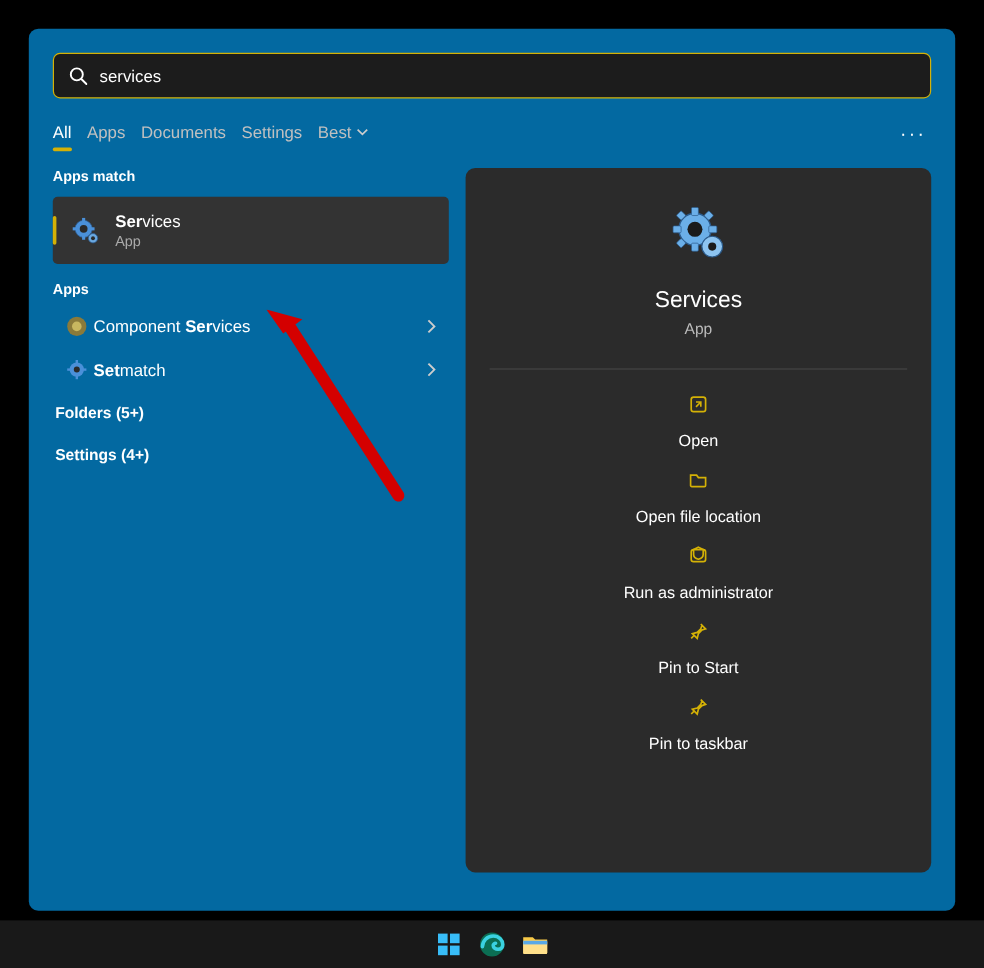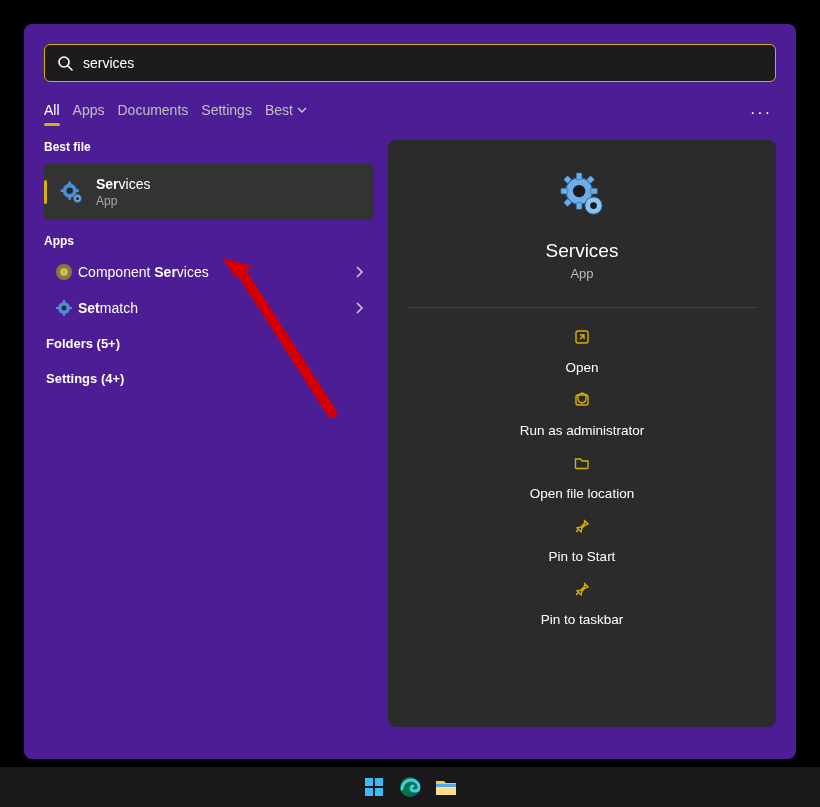--- a/index.html
+++ b/index.html
@@ -12,21 +12,21 @@
       color: #fff;
       overflow: hidden;
       position: relative;
     }
     .panel {
       position: absolute;
       left: 24px;
       top: 24px;
       right: 24px;
       bottom: 48px;
-      background: #4c1d95;
+      background: #0369a1;
       border-radius: 8px;
       padding: 20px 0 0 0;
     }
     .search-bar {
       margin: 0 20px;
       border: 1px solid #d4b106;
       border-radius: 6px;
       height: 38px;
       display: flex;
       align-items: center;
@@ -254,21 +254,21 @@
           </svg>
       </div>
     </div>
     <div class="spacer"></div>
     <div class="more-menu">···</div>
   </div>
 
   <div class="content">
     <div class="left-col">
 
-      <div class="section-label">Best file</div>
+      <div class="section-label">Apps match</div>
 
       <div class="result-card">
         <svg class="gear-icon-lg" viewBox="0 0 40 40">
           <circle cx="18" cy="18" r="11" fill="#4a90d9" stroke="#2d5c8f" stroke-width="1"></circle>
           <circle cx="18" cy="18" r="5" fill="#2a2a2a"></circle>
           <g fill="#4a90d9">
               <rect x="16" y="4" width="4" height="6"></rect>
               <rect x="16" y="26" width="4" height="6"></rect>
               <rect x="4" y="16" width="6" height="4"></rect>
               <rect x="26" y="16" width="6" height="4"></rect>
@@ -350,33 +350,33 @@
               <svg width="16" height="16" viewBox="0 0 16 16" fill="none" stroke="#d4b106" stroke-width="1.4">
                 <rect x="2" y="2" width="12" height="12" rx="2"></rect>
                 <path d="M6 10l4-4M10 10V6H6"></path>
               </svg>
             </div>
           <div class="alabel">Open</div>
         </div>
         <div class="action-row">
           <div class="aicon">
               <svg width="16" height="16" viewBox="0 0 16 16" fill="none" stroke="#d4b106" stroke-width="1.4">
+                <path d="M1.5 4h5l1.5 2h6v6.5a1 1 0 0 1-1 1H2.5a1 1 0 0 1-1-1V4z"></path>
+              </svg>
+            </div>
+          <div class="alabel">Open file location</div>
+        </div>
+        <div class="action-row">
+          <div class="aicon">
+              <svg width="16" height="16" viewBox="0 0 16 16" fill="none" stroke="#d4b106" stroke-width="1.4">
                 <rect x="2" y="3" width="12" height="10" rx="2"></rect>
                 <path d="M8 1l4 2v4c0 3-4 4-4 4s-4-1-4-4V3l4-2z" fill="none"></path>
               </svg>
             </div>
           <div class="alabel">Run as administrator</div>
-        </div>
-        <div class="action-row">
-          <div class="aicon">
-              <svg width="16" height="16" viewBox="0 0 16 16" fill="none" stroke="#d4b106" stroke-width="1.4">
-                <path d="M1.5 4h5l1.5 2h6v6.5a1 1 0 0 1-1 1H2.5a1 1 0 0 1-1-1V4z"></path>
-              </svg>
-            </div>
-          <div class="alabel">Open file location</div>
         </div>
         <div class="action-row">
           <div class="aicon">
               <svg width="16" height="16" viewBox="0 0 16 16" fill="none" stroke="#d4b106" stroke-width="1.4">
                 <path d="M10 2l4 4-3 1-3 3-1 4-4-4 4-1 3-3 1-3zM4 12l-2 2"></path>
               </svg>
             </div>
           <div class="alabel">Pin to Start</div>
         </div>
         <div class="action-row">

